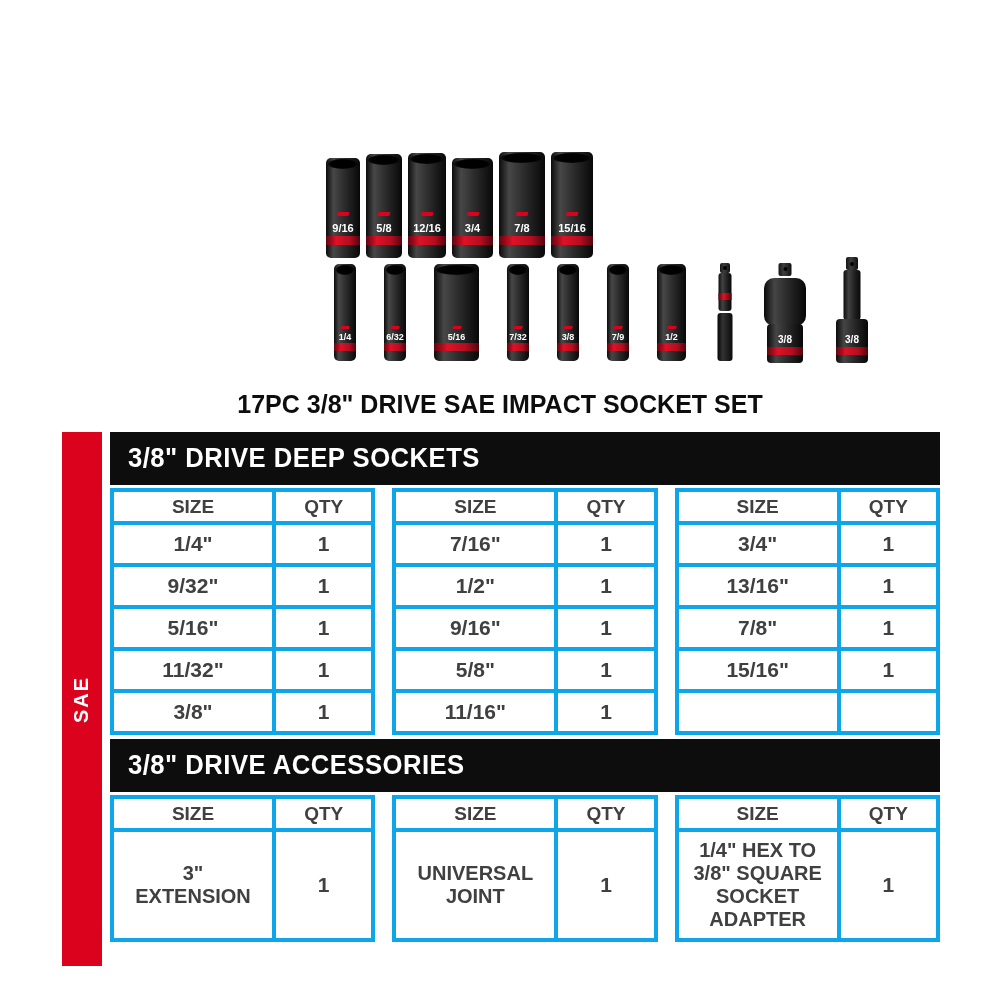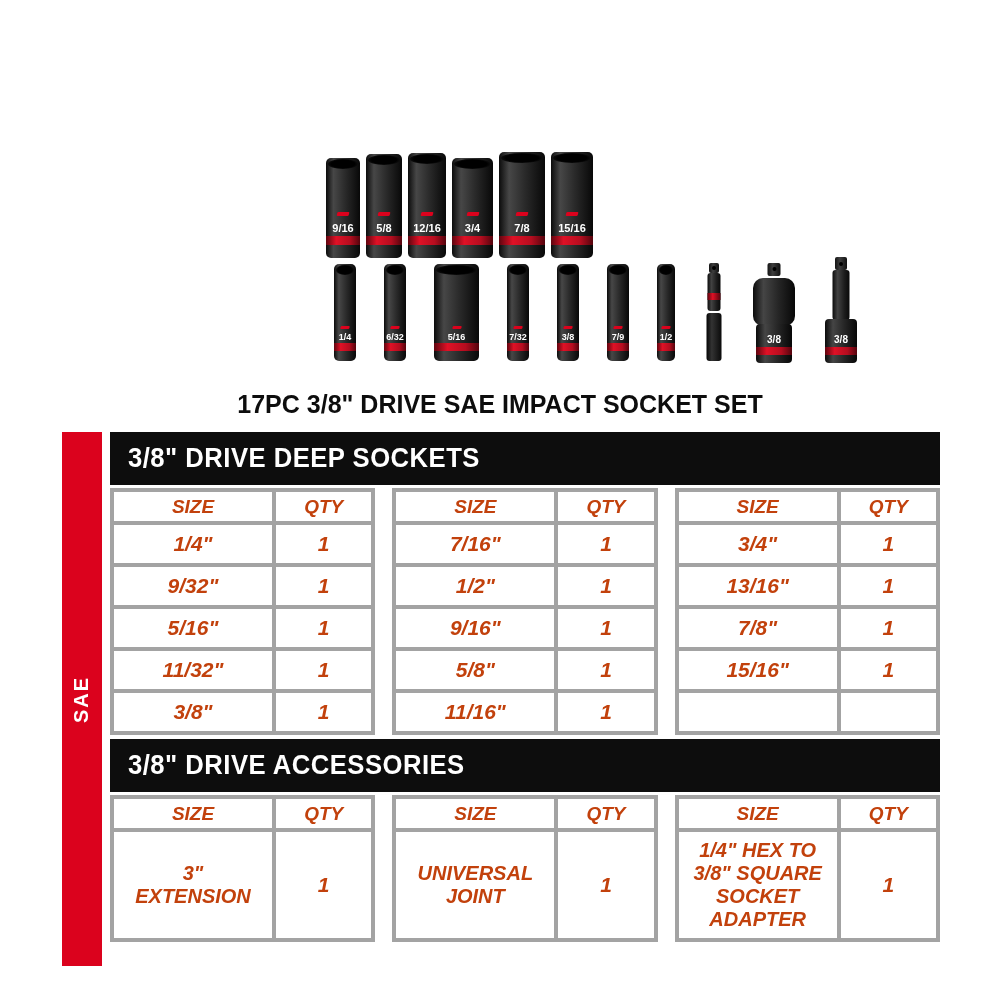--- a/index.html
+++ b/index.html
@@ -52,22 +52,22 @@
   .sae span { color:#fff; font-weight:bold; font-size:20px; letter-spacing:2px; transform:rotate(-90deg); }
 
   
   .tables { position:absolute; left:110px; top:432px; width:830px; }
   .bar { height:53px; background:#0d0d0d; display:flex; align-items:center; padding-left:18px; margin-bottom:3px; }
   .bar span { color:#fff; font-weight:bold; font-size:27px; letter-spacing:.5px;
               transform:scaleX(.95); transform-origin:left center; white-space:nowrap; }
   .groups { display:flex; gap:17px; }
   .groups table { flex:1 1 0; border-collapse:collapse; table-layout:fixed; background:#fff; }
   .groups col.c-size { width:62%; } .groups col.c-qty { width:38%; }
-  .groups th, .groups td { border:4px solid #a3a3a3; text-align:center; vertical-align:middle;
-                           color:#c2410c; font-weight:bold;font-style:italic; }
+  .groups th, .groups td { border:4px solid #0ea5e9; text-align:center; vertical-align:middle;
+                           color:#404040; font-weight:bold; }
   .groups th { height:33px; font-size:19px; }
   .groups td { height:42px; font-size:21px; }
   .acc { margin-top:4px; }
   .acc td { height:110px; }
   .acc td.wrap { font-size:20px; line-height:1.15; white-space:pre-line; }
 </style>
 </head>
 <body>
 
 <div class="page">
@@ -131,21 +131,21 @@
       <div class="socket slim" style="width:22px;height:97px">
           <span class="mlogo"></span>
           <span class="slabel">3/8</span>
           <span class="band"></span>
         </div>
       <div class="socket slim" style="width:22px;height:97px">
           <span class="mlogo"></span>
           <span class="slabel">7/9</span>
           <span class="band"></span>
         </div>
-      <div class="socket slim" style="width:18px;height:97px">
+      <div class="socket slim" style="width:29px;height:97px">
           <span class="mlogo"></span>
           <span class="slabel">1/2</span>
           <span class="band"></span>
         </div>
 
       <div class="tool" style="width:22px;height:100px">
         <span class="stud" style="width:10px;height:10px"></span>
         <span class="shaft" style="top:10px;width:13px;height:38px"></span>
         <span class="shaft" style="top:30px;width:13px;height:7px;background:linear-gradient(90deg,#5e050f,#e01126 40%,#53040d);border-radius:0"></span>
         <span class="shaft" style="top:50px;width:15px;height:48px;background:linear-gradient(90deg,#050505,#333 35%,#0a0a0a)"></span>

